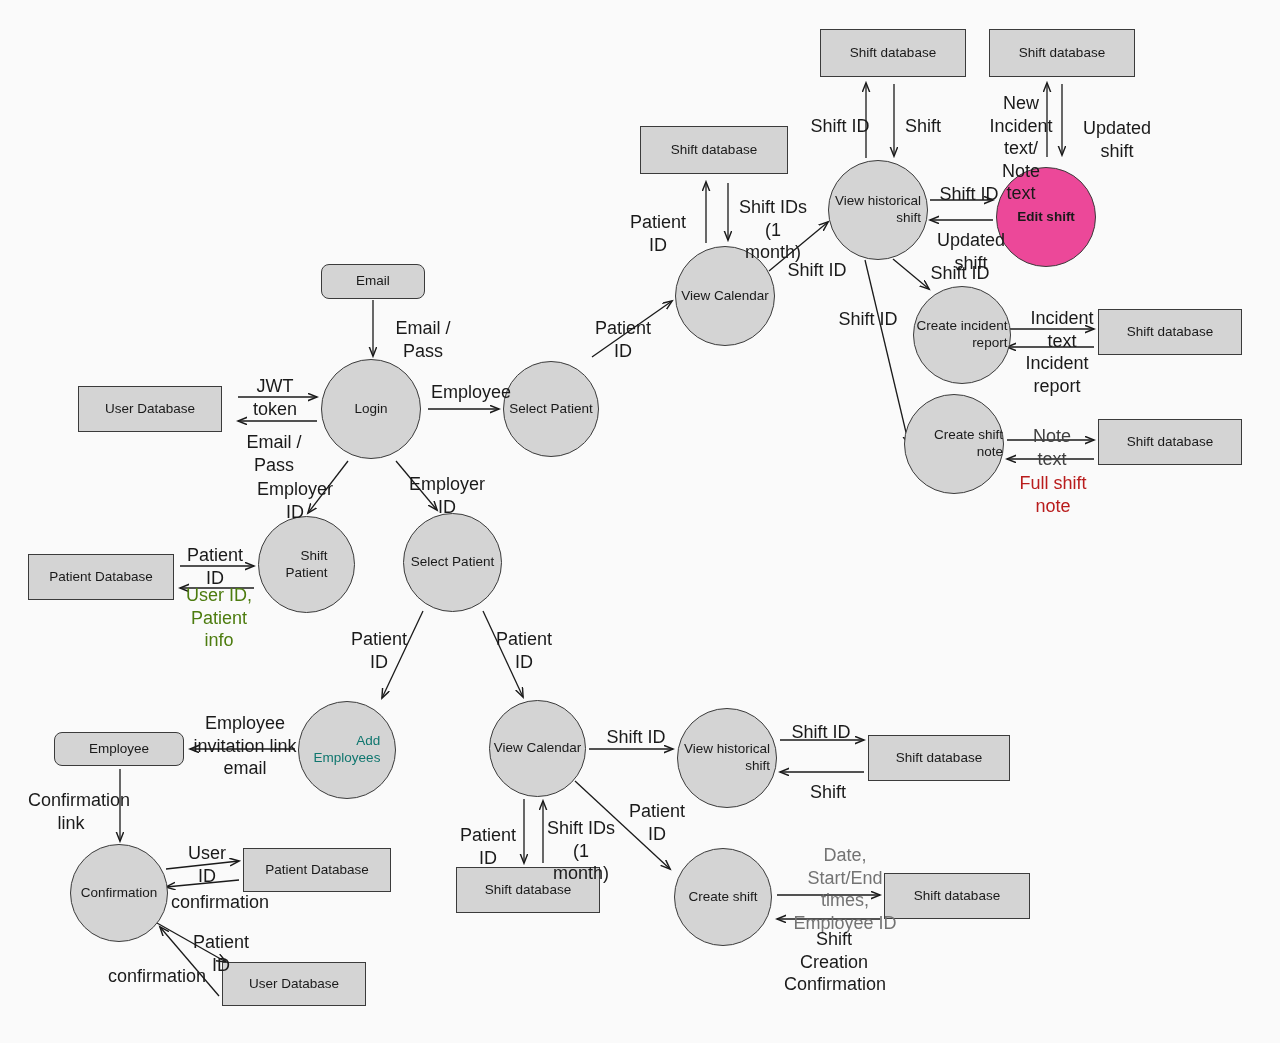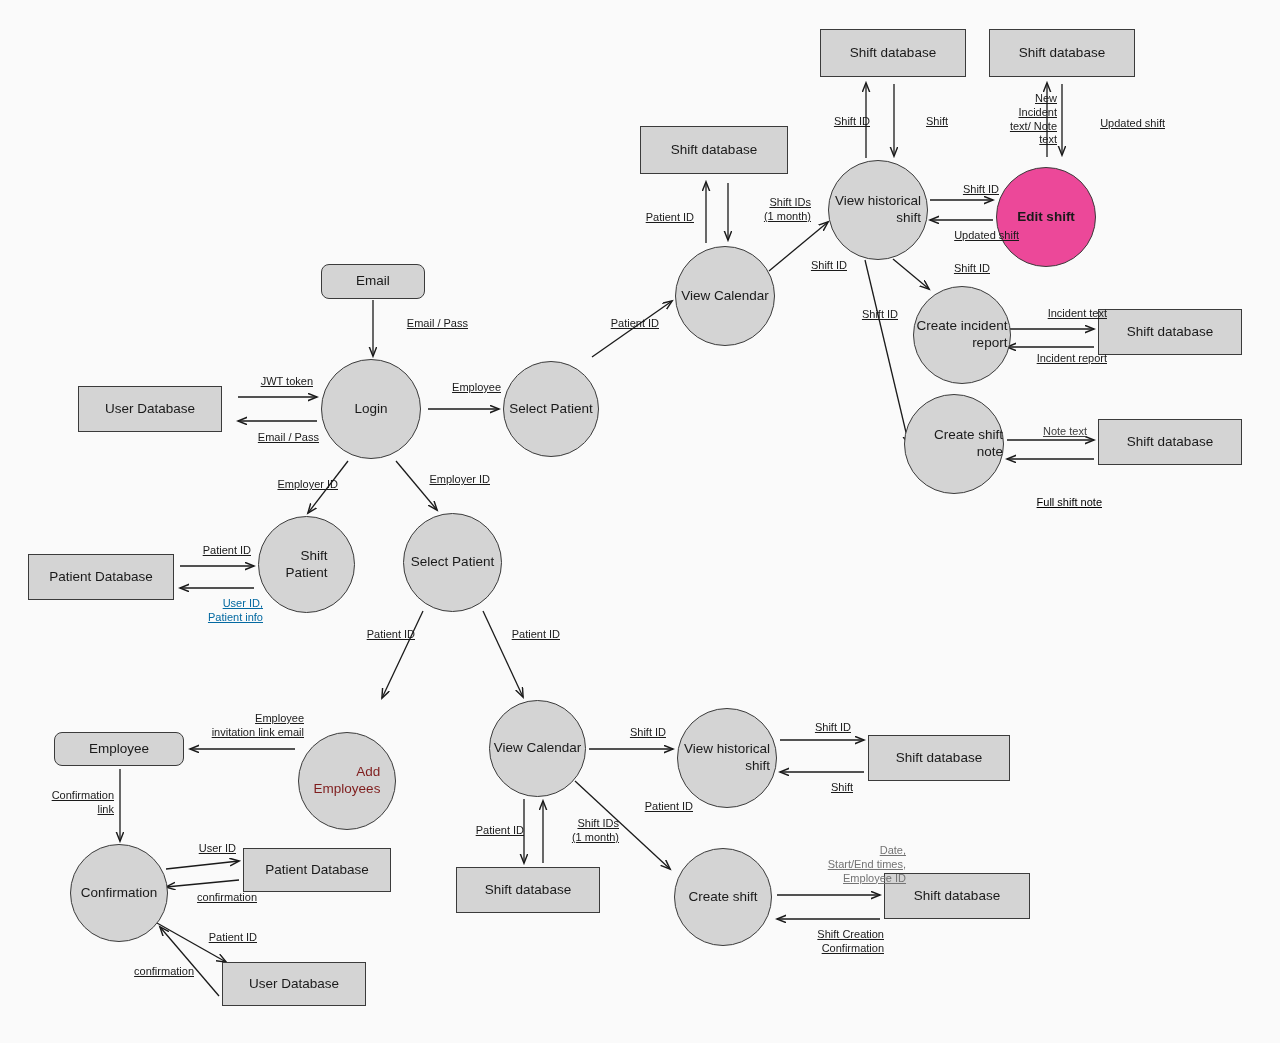--- a/index.html
+++ b/index.html
@@ -41,26 +41,25 @@
     border-radius: 50%;
   }
   .node.store {
     border-radius: 0;
   }
   .node.entity {
     border-radius: 8px;
   }
   .edge-label {
     position: absolute;
-    font-size: 11px;
+    font-size: 18px;
     line-height: 1.25;
     color: #1a1a1a;
     white-space: pre-line;
-    text-align: right;
-    text-decoration: underline;
+    text-align: center;
   }
 </style>
 </head>
 <body>
 
 <div id="canvas" style="background: rgb(250, 250, 250);">
 
   <svg id="edges" viewBox="0 0 1280 1043">
     <defs>
       <marker id="ah" markerWidth="9" markerHeight="9" refX="7.2" refY="3.2" orient="auto" markerUnits="strokeWidth">
@@ -158,21 +157,21 @@
       <div class="node process" style="left: 675px; top: 246px; width: 100px; height: 100px; background: rgb(212, 212, 212); border-color: rgb(59, 59, 59); color: rgb(26, 26, 26);">View Calendar</div>
       <div class="node process" style="left: 828px; top: 160px; width: 100px; height: 100px; background: rgb(212, 212, 212); border-color: rgb(59, 59, 59); color: rgb(26, 26, 26);">View historical
 shift</div>
       <div class="node process" style="left: 996px; top: 167px; width: 100px; height: 100px; background: #ec4899; border-color: rgb(59, 59, 59); color: rgb(26, 26, 26); font-weight: bold;">Edit shift</div>
       <div class="node process" style="left: 913px; top: 286px; width: 98px; height: 98px; background: rgb(212, 212, 212); border-color: rgb(59, 59, 59); color: rgb(26, 26, 26);">Create incident
 report</div>
       <div class="node process" style="left: 904px; top: 394px; width: 100px; height: 100px; background: rgb(212, 212, 212); border-color: rgb(59, 59, 59); color: rgb(26, 26, 26);">Create shift note</div>
       <div class="node process" style="left: 258px; top: 516px; width: 97px; height: 97px; background: rgb(212, 212, 212); border-color: rgb(59, 59, 59); color: rgb(26, 26, 26);">Shift
 Patient</div>
       <div class="node process" style="left: 403px; top: 513px; width: 99px; height: 99px; background: rgb(212, 212, 212); border-color: rgb(59, 59, 59); color: rgb(26, 26, 26);">Select Patient</div>
-      <div class="node process" style="left: 298px; top: 732px; width: 98px; height: 98px; background: rgb(212, 212, 212); border-color: rgb(59, 59, 59); color: #7f1d1d;">Add
+      <div class="node process" style="left: 298px; top: 701px; width: 98px; height: 98px; background: rgb(212, 212, 212); border-color: rgb(59, 59, 59); color: #0f766e;">Add
 Employees</div>
       <div class="node process" style="left: 489px; top: 700px; width: 97px; height: 97px; background: rgb(212, 212, 212); border-color: rgb(59, 59, 59); color: rgb(26, 26, 26);">View Calendar</div>
       <div class="node process" style="left: 677px; top: 708px; width: 100px; height: 100px; background: rgb(212, 212, 212); border-color: rgb(59, 59, 59); color: rgb(26, 26, 26);">View historical
 shift</div>
       <div class="node process" style="left: 70px; top: 844px; width: 98px; height: 98px; background: rgb(212, 212, 212); border-color: rgb(59, 59, 59); color: rgb(26, 26, 26);">Confirmation</div>
       <div class="node process" style="left: 674px; top: 848px; width: 98px; height: 98px; background: rgb(212, 212, 212); border-color: rgb(59, 59, 59); color: rgb(26, 26, 26);">Create shift</div>
     </div>
   <div id="labels">
       <div class="edge-label" style="left: 810px; top: 115px; width: 60px; color: rgb(26, 26, 26);">Shift ID</div>
       <div class="edge-label" style="left: 898px; top: 115px; width: 50px; color: rgb(26, 26, 26);">Shift</div>
@@ -185,30 +184,30 @@
       <div class="edge-label" style="left: 735px; top: 196px; width: 76px; color: rgb(26, 26, 26);">Shift IDs
 (1 month)</div>
       <div class="edge-label" style="left: 787px; top: 259px; width: 60px; color: rgb(26, 26, 26);">Shift ID</div>
       <div class="edge-label" style="left: 939px; top: 183px; width: 60px; color: rgb(26, 26, 26);">Shift ID</div>
       <div class="edge-label" style="left: 923px; top: 229px; width: 96px; color: rgb(26, 26, 26);">Updated shift</div>
       <div class="edge-label" style="left: 930px; top: 262px; width: 60px; color: rgb(26, 26, 26);">Shift ID</div>
       <div class="edge-label" style="left: 838px; top: 308px; width: 60px; color: rgb(26, 26, 26);">Shift ID</div>
       <div class="edge-label" style="left: 1017px; top: 307px; width: 90px; color: rgb(26, 26, 26);">Incident text</div>
       <div class="edge-label" style="left: 1007px; top: 352px; width: 100px; color: rgb(26, 26, 26);">Incident report</div>
       <div class="edge-label" style="left: 1017px; top: 425px; width: 70px; color: #404040;">Note text</div>
-      <div class="edge-label" style="left: 1004px; top: 496px; width: 98px; color: #000000;">Full shift note</div>
+      <div class="edge-label" style="left: 1004px; top: 472px; width: 98px; color: #b91c1c;">Full shift note</div>
       <div class="edge-label" style="left: 378px; top: 317px; width: 90px; color: rgb(26, 26, 26);">Email / Pass</div>
       <div class="edge-label" style="left: 237px; top: 375px; width: 76px; color: rgb(26, 26, 26);">JWT token</div>
       <div class="edge-label" style="left: 229px; top: 431px; width: 90px; color: rgb(26, 26, 26);">Email / Pass</div>
       <div class="edge-label" style="left: 431px; top: 381px; width: 70px; color: rgb(26, 26, 26);">Employee</div>
       <div class="edge-label" style="left: 587px; top: 317px; width: 72px; color: rgb(26, 26, 26);">Patient ID</div>
       <div class="edge-label" style="left: 252px; top: 478px; width: 86px; color: rgb(26, 26, 26);">Employer ID</div>
       <div class="edge-label" style="left: 404px; top: 473px; width: 86px; color: rgb(26, 26, 26);">Employer ID</div>
       <div class="edge-label" style="left: 179px; top: 544px; width: 72px; color: rgb(26, 26, 26);">Patient ID</div>
-      <div class="edge-label" style="left: 175px; top: 597px; width: 88px; color: #0369a1;">User ID,
+      <div class="edge-label" style="left: 175px; top: 584px; width: 88px; color: #4d7c0f;">User ID,
 Patient info</div>
       <div class="edge-label" style="left: 343px; top: 628px; width: 72px; color: rgb(26, 26, 26);">Patient ID</div>
       <div class="edge-label" style="left: 488px; top: 628px; width: 72px; color: rgb(26, 26, 26);">Patient ID</div>
       <div class="edge-label" style="left: 186px; top: 712px; width: 118px; color: rgb(26, 26, 26);">Employee
 invitation link email</div>
       <div class="edge-label" style="left: 28px; top: 789px; width: 86px; color: rgb(26, 26, 26);">Confirmation
 link</div>
       <div class="edge-label" style="left: 178px; top: 842px; width: 58px; color: rgb(26, 26, 26);">User ID</div>
       <div class="edge-label" style="left: 171px; top: 891px; width: 86px; color: rgb(26, 26, 26);">confirmation</div>
       <div class="edge-label" style="left: 185px; top: 931px; width: 72px; color: rgb(26, 26, 26);">Patient ID</div>

